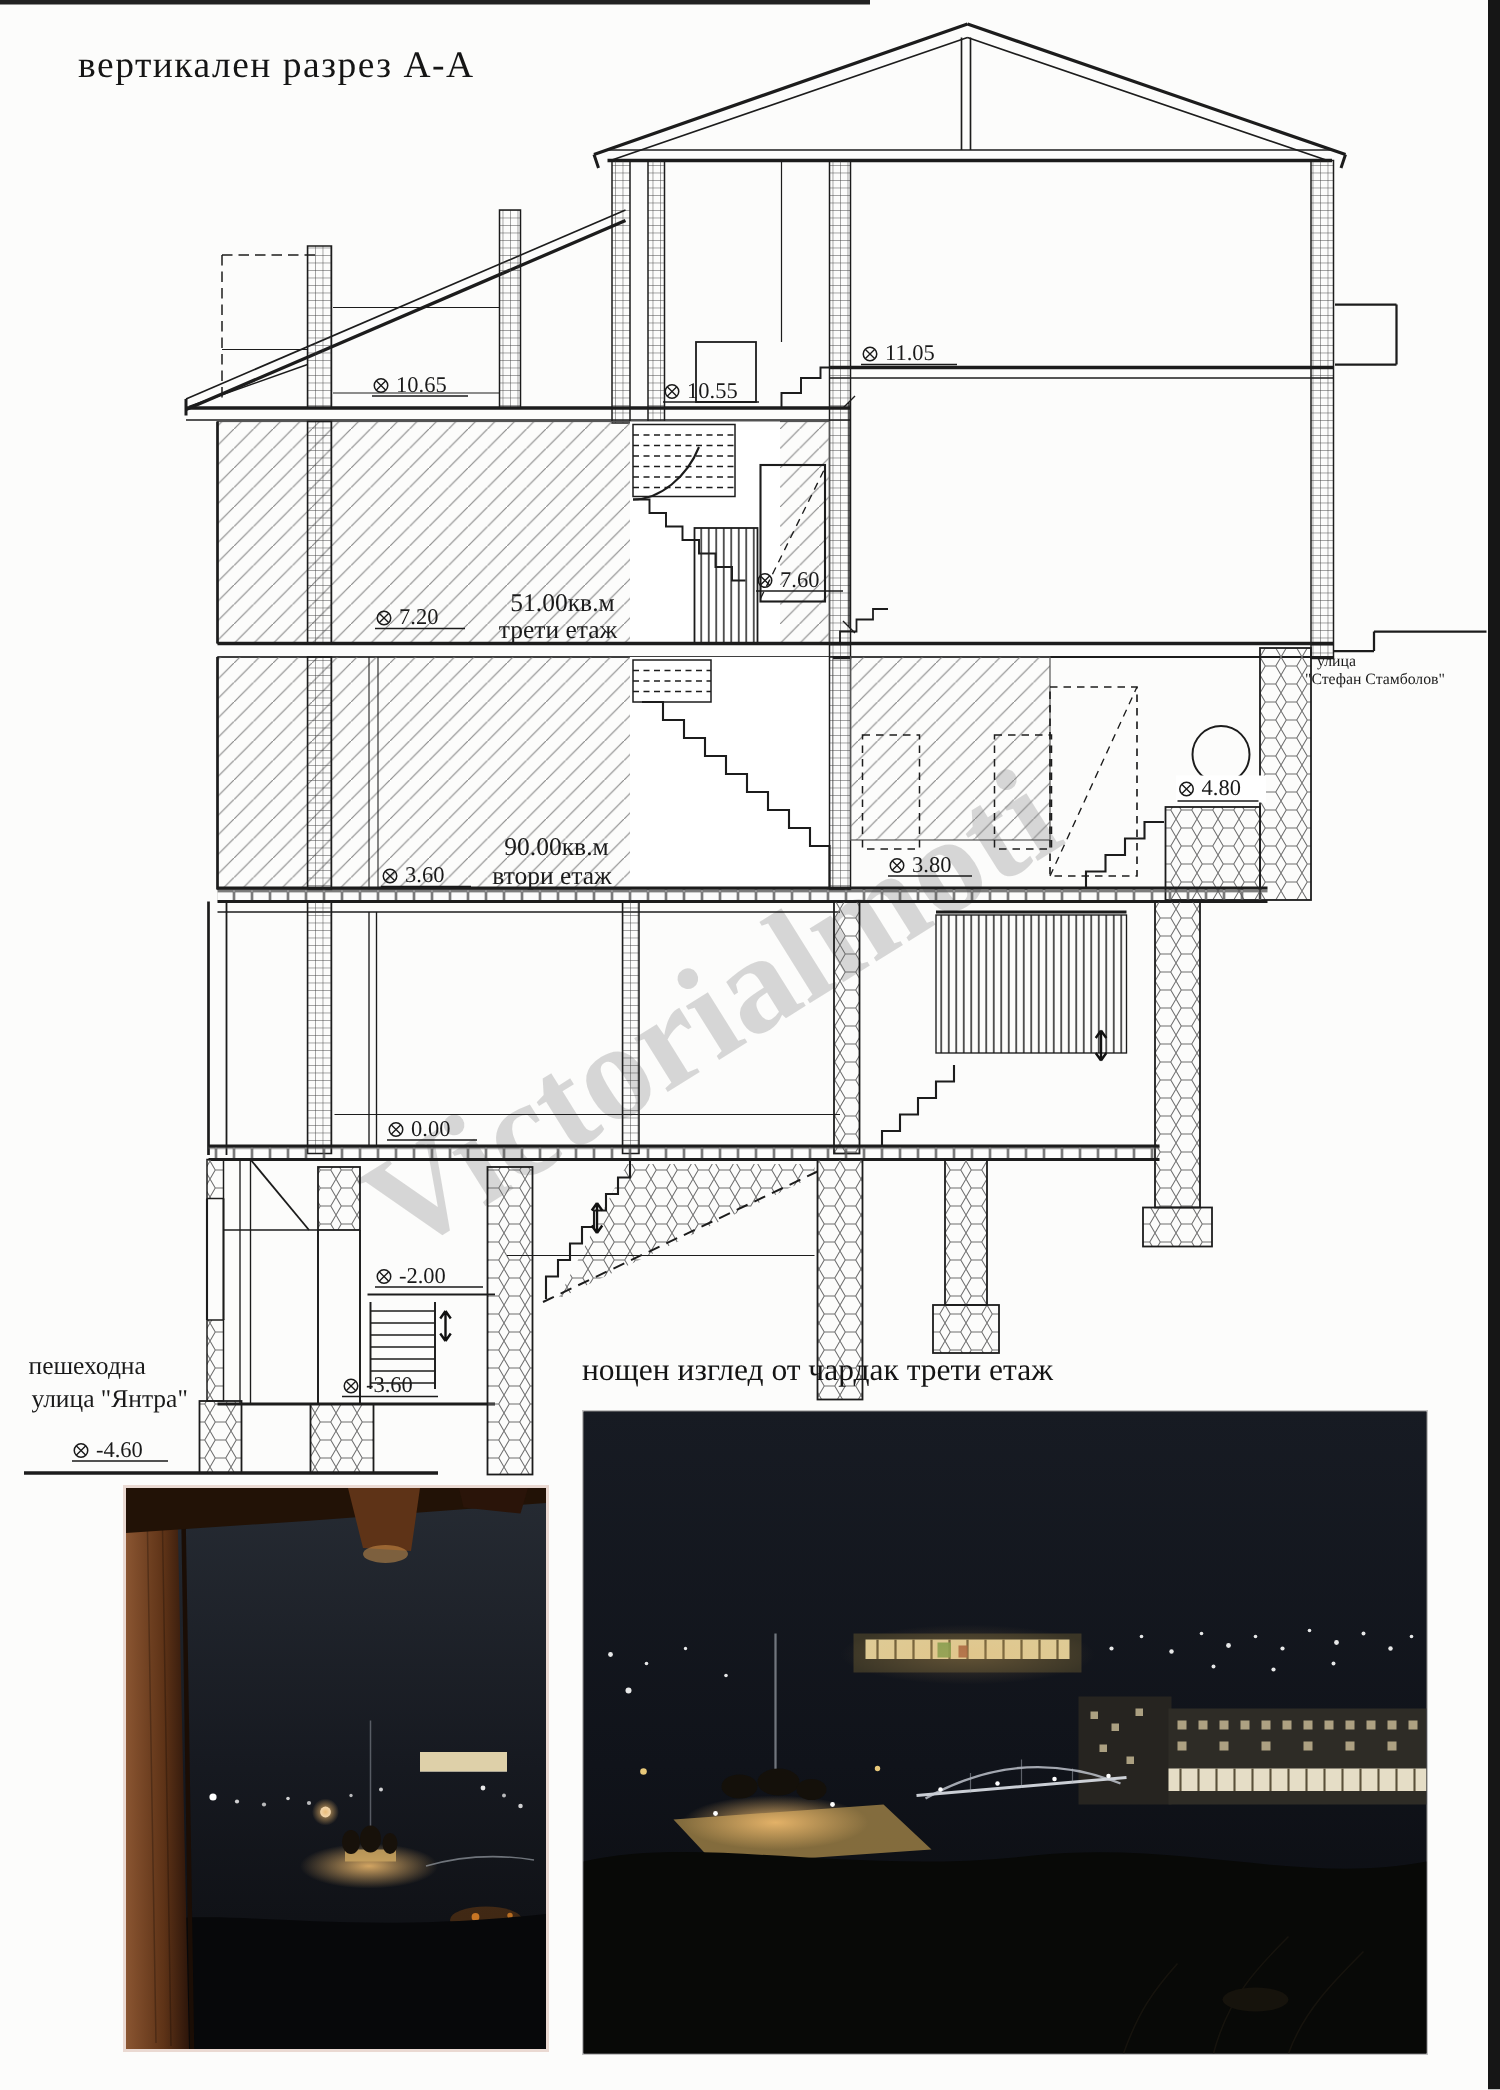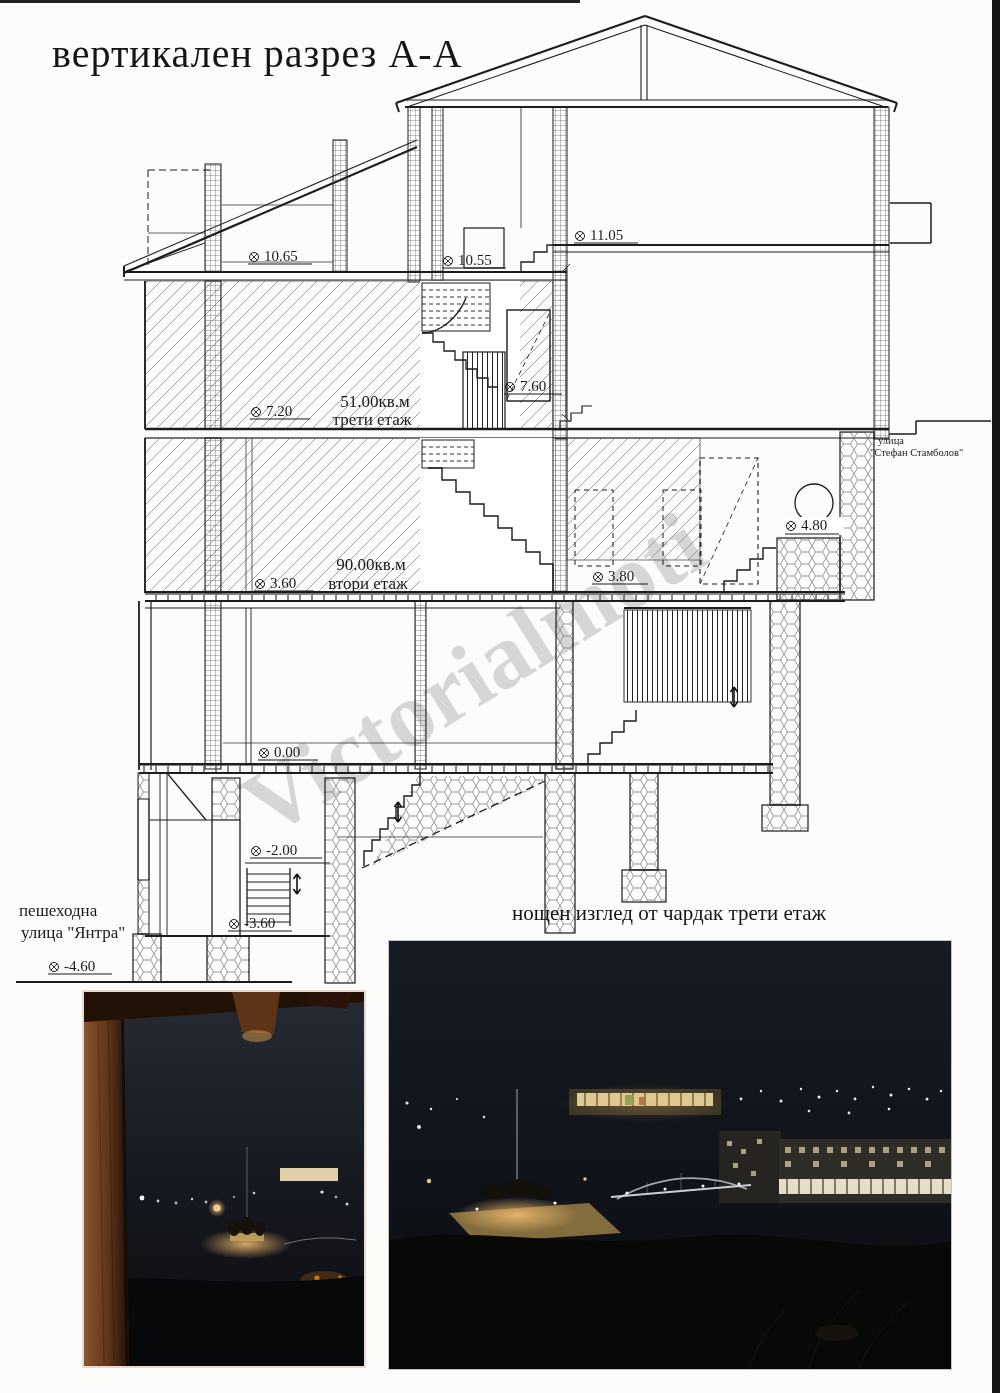--- a/index.html
+++ b/index.html
@@ -1,20 +1,20 @@
 <!DOCTYPE html>
 <html><head>
 <meta charset="utf-8">
 <style>
   html,body{margin:0;padding:0;}
   body{width:1000px;height:1393px;position:relative;background:#fcfcfb;overflow:hidden;
        font-family:"Liberation Serif", serif;}
   .abs{position:absolute;}
-  #title{left:52px;top:30px;font-size:40px;color:#151515;letter-spacing:1px;}
-  #caption{left:388px;top:901px;width:562px;text-align:center;font-size:21px;color:#141414;}
+  #title{left:52px;top:30px;font-size:25px;color:#151515;letter-spacing:1px;}
+  #caption{left:388px;top:901px;width:562px;font-size:21px;color:#141414;}
   #edge-right{right:0;top:0;width:8px;height:1393px;background:#161616;}
   #edge-top{left:0;top:0;width:580px;height:3px;background:#222;}
   #drawing{left:0;top:0;}
   svg text{fill:#1a1a1a;}
   .t15{font:15px "Liberation Serif",serif;}
   .t17{font:17px "Liberation Serif",serif;}
   .t10{font:10.5px "Liberation Serif",serif;}
   .ln1{stroke:#1a1a1a;stroke-width:1;fill:none;}
   #photo-left{left:82px;top:990px;width:280px;height:374px;background:#0b0c0f;border:2px solid #ead9d2;}
   #photo-right{left:388px;top:940px;width:562px;height:428px;background:#0a0b0e;border:1px solid #c2c2c2;}

